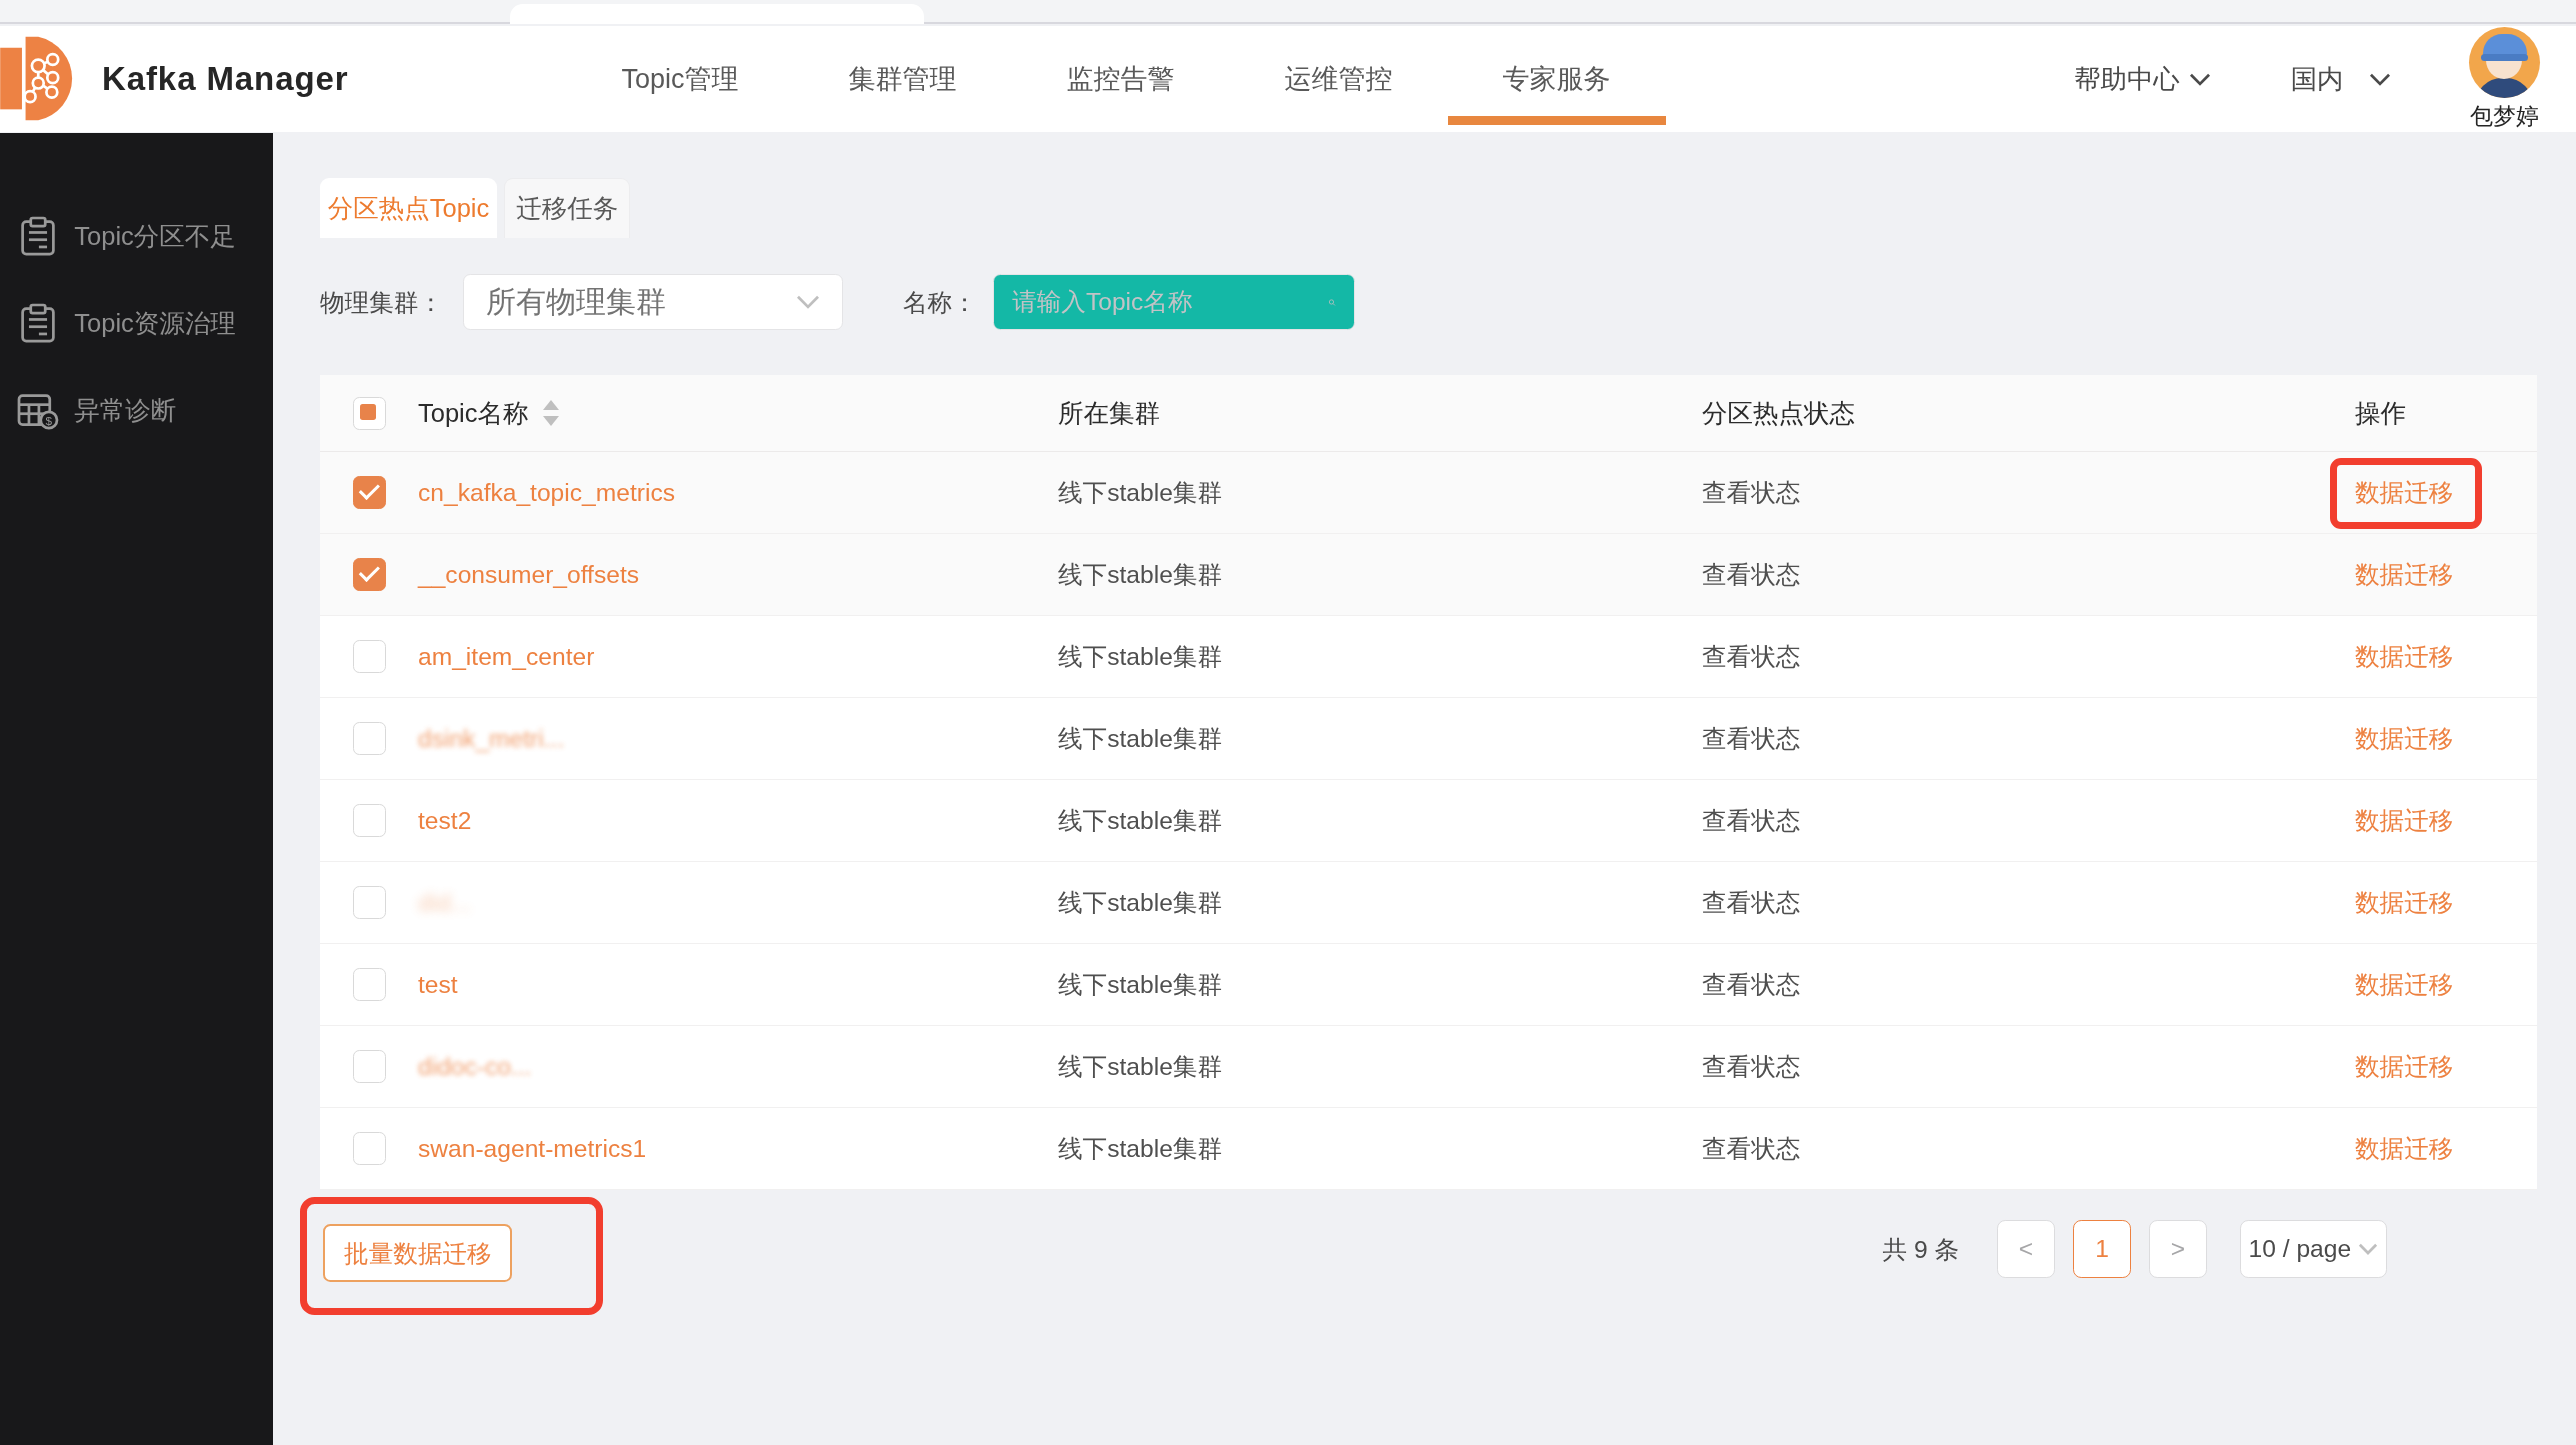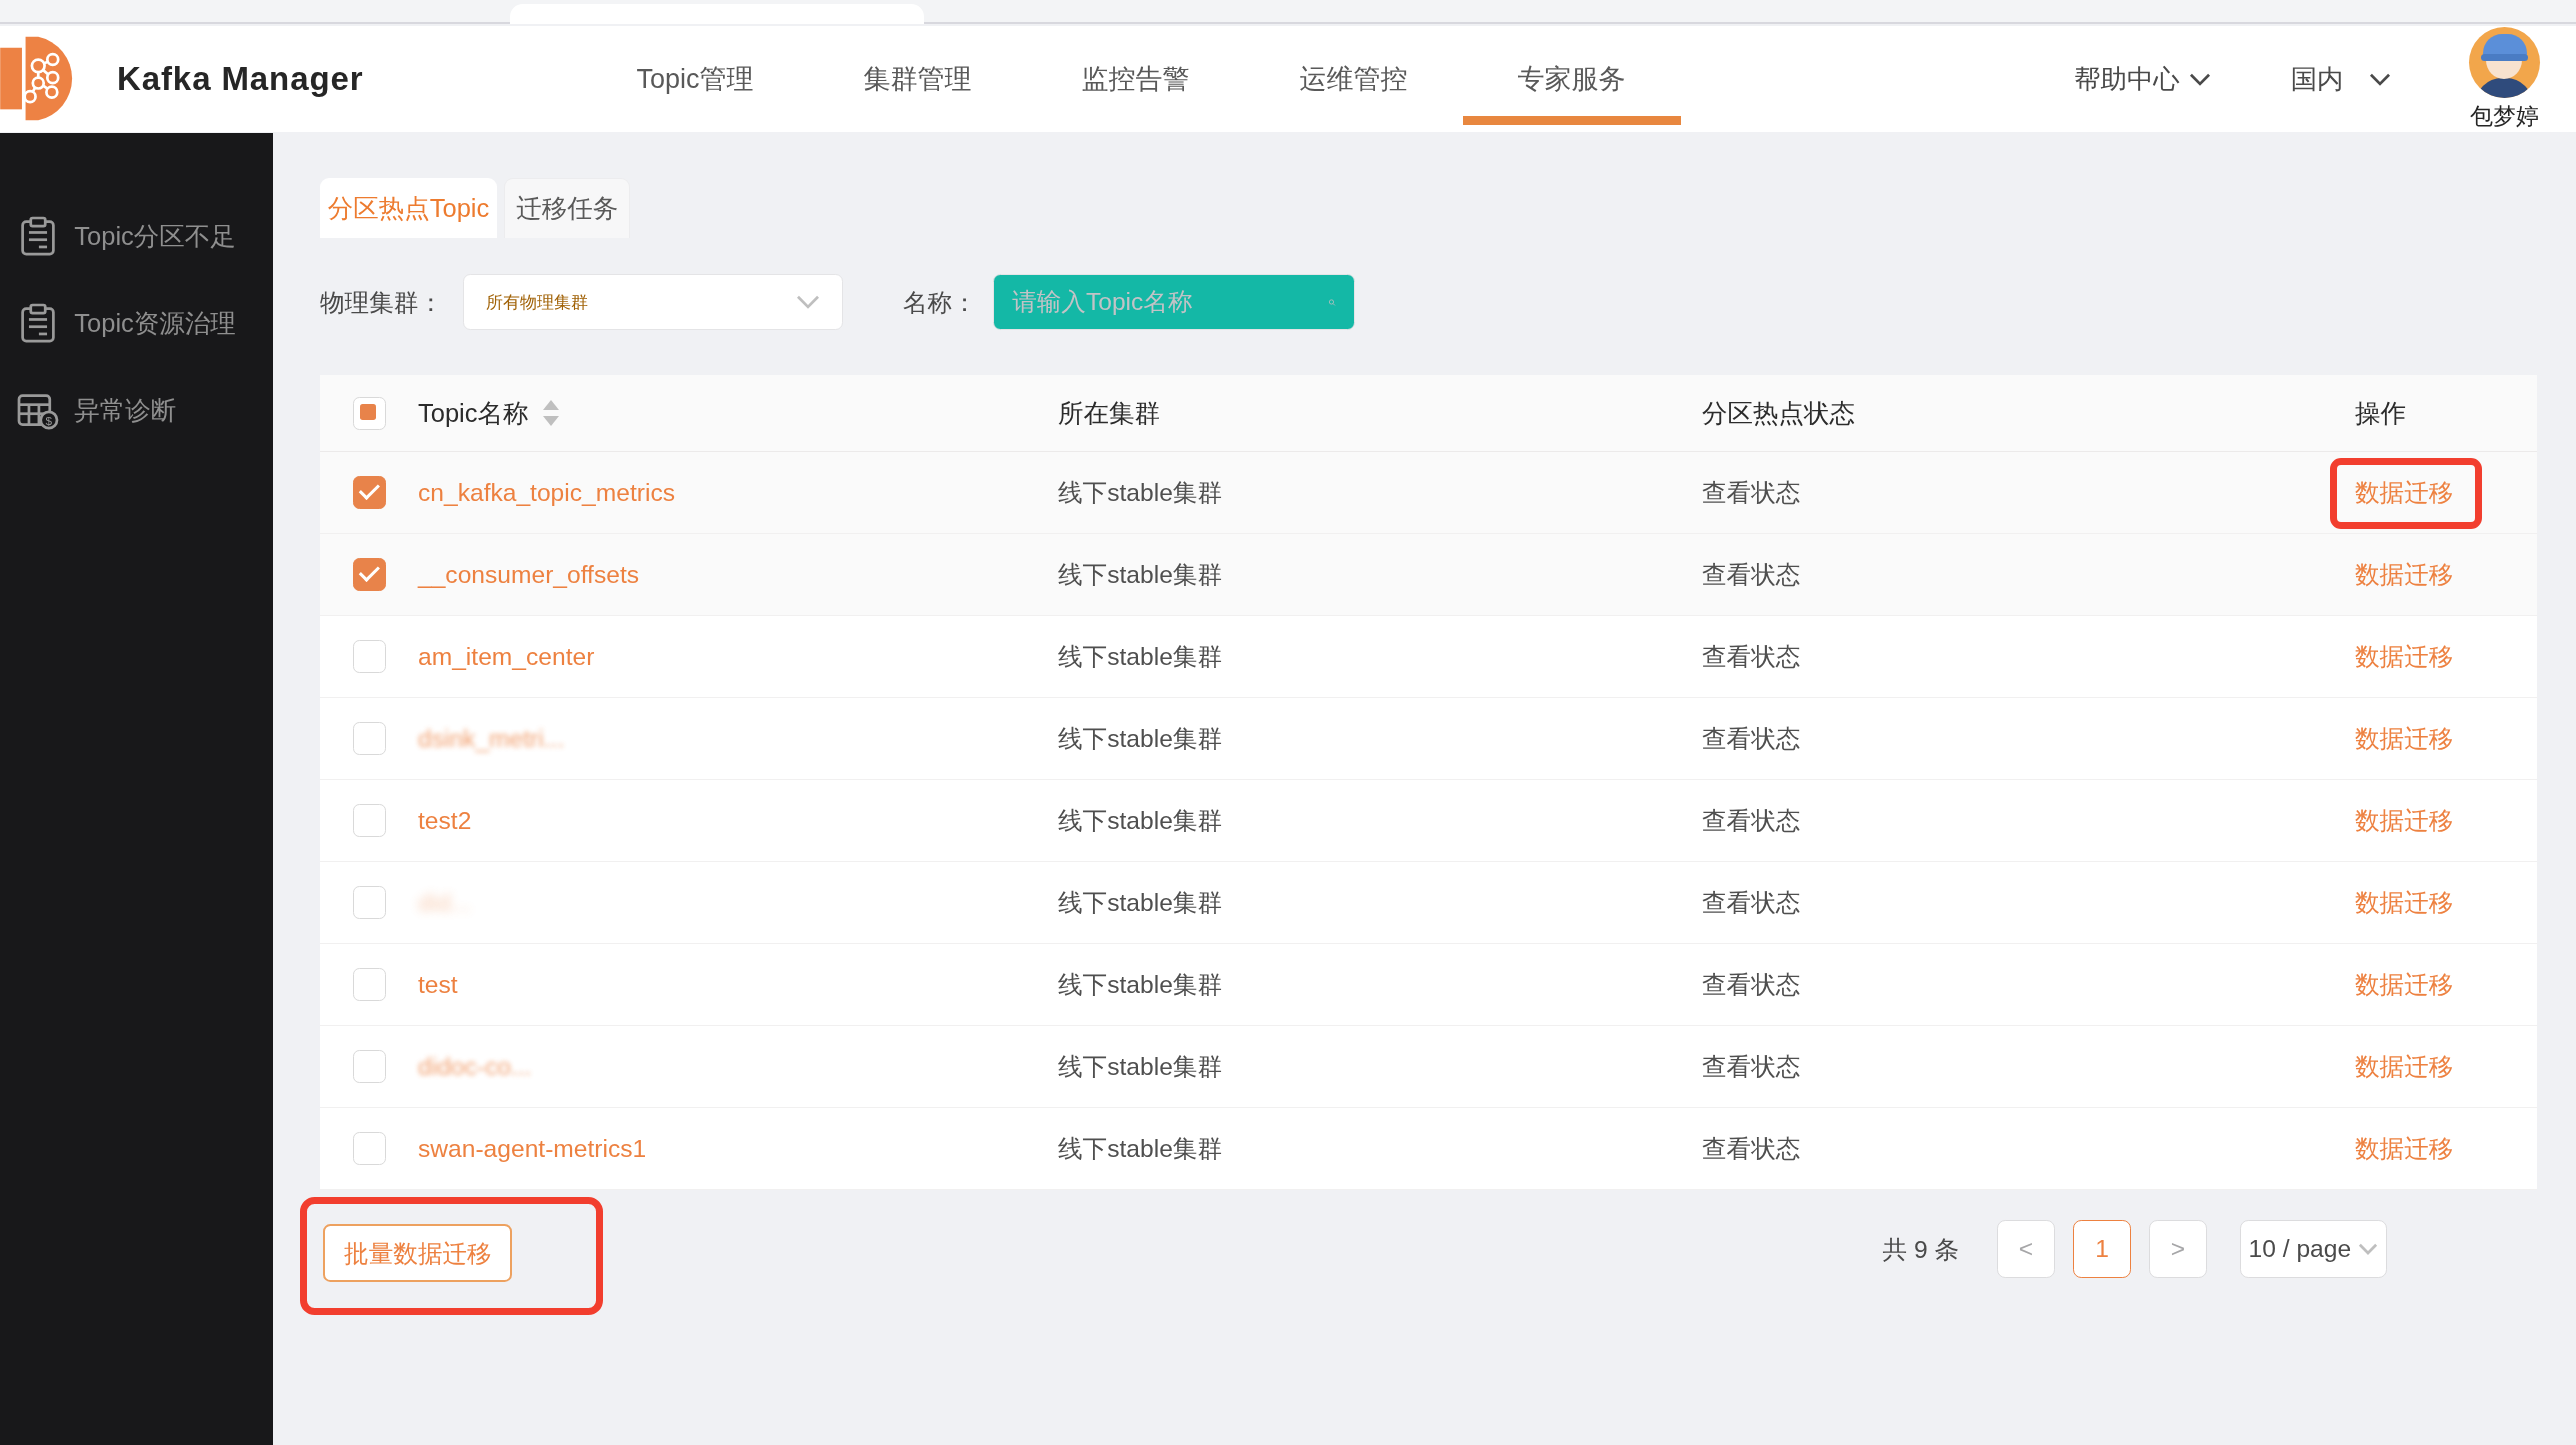--- a/index.html
+++ b/index.html
@@ -10,21 +10,21 @@
   }
   
   .top-strip { position:absolute; left:0; top:0; width:2576px; height:24px;
     background:#f3f4f6; border-bottom:2.7px solid #d8d8de; }
   .top-strip .pill { position:absolute; left:510px; top:3.6px; width:414px; height:20px;
     background:#ffffff; border-radius:12.7px 12.7px 0 0; }
   
   .header { position:absolute; left:0; top:26.4px; width:2576px; height:106px;
     background:#ffffff; display:flex; align-items:center; }
   .logo { width:91px; height:106px; position:relative; flex:0 0 auto; }
-  .app-title { font-size:33px; color:#262626; font-weight:bold; letter-spacing:0.9px; margin-left:26px; white-space:nowrap; }
+  .app-title { font-size:33px; color:#262626; font-weight:bold; letter-spacing:0.9px; margin-left:11px; white-space:nowrap; }
   .nav { display:flex; height:100%; margin-left:218px; }
   .nav-item { position:relative; height:100%; display:flex; align-items:center;
     padding:8px 55px; font-size:27px; color:#595959; cursor:pointer; white-space:nowrap; }
   .nav-item.active::after { content:""; position:absolute; left:50%; transform:translateX(-50%);
     bottom:7.3px; width:218px; height:9px; background:#E8873F; }
   .header-right { margin-left:auto; display:flex; align-items:center; margin-right:36px; }
   .hdr-link { font-size:26.4px; color:#4a4a4a; display:flex; align-items:center; cursor:pointer; white-space:nowrap; }
   .hdr-link .chev { margin-left:9px; }
   .hdr-gap { width:80px; }
   .user-block { margin-left:78px; display:flex; flex-direction:column; align-items:center; }
@@ -47,21 +47,21 @@
   .tabs { display:flex; }
   .tab { height:60px; display:flex; align-items:center; justify-content:center;
     font-size:25.5px; border-radius:9px 9px 0 0; cursor:pointer; white-space:nowrap; }
   .tab.active { background:#ffffff; color:#ED7B2F; width:177px; }
   .tab.inactive { background:#f7f7f8; color:#595959; width:126px; margin-left:7.3px; border:1.8px solid #ececee; border-bottom:none; }
   
   .filters { display:flex; align-items:center; margin-top:36px; }
   .f-label { font-size:24.6px; color:#4a4a4a; white-space:nowrap; }
   .select { width:380px; height:56px; background:#ffffff; border:1.8px solid #e4e4e6; border-radius:7.3px;
     display:flex; align-items:center; padding:0 22px; margin-left:20px; cursor:pointer; }
-  .select .sel-text { font-size:17px; color:#a16207; flex:1; }
+  .select .sel-text { font-size:30px; color:#737373; flex:1; }
   .search-box { width:362px; height:56px; background:#14b8a6; border:1.8px solid #e4e4e6; border-radius:7.3px;
     display:flex; align-items:center; padding:0 18px; margin-left:16.4px; }
   .search-box input { border:none; outline:none; flex:1; font-size:24.6px; color:#262626;
     font-family:inherit; background:transparent; }
   .search-box input::placeholder { color:#c3c3c6; }
   .f-name-label { margin-left:60px; }
   
   .table { margin-top:45px; width:2217px; background:#ffffff; }
   .thead { height:77px; background:#fafafa; border-bottom:1.8px solid #eceaea; }
   .trow { height:82px; border-bottom:1.8px solid #f1f0f0; background:#ffffff; }

